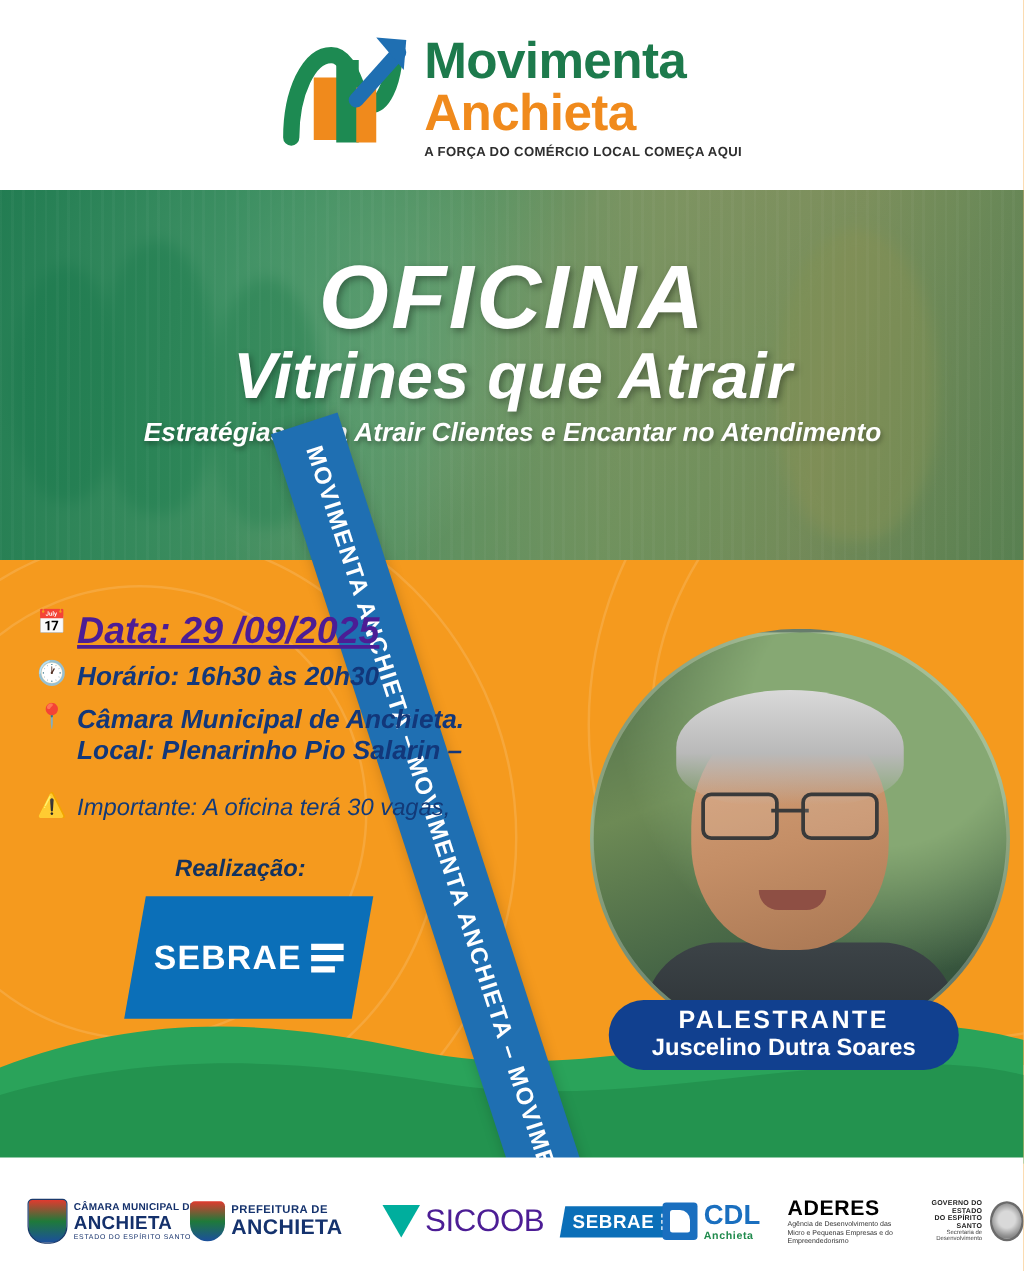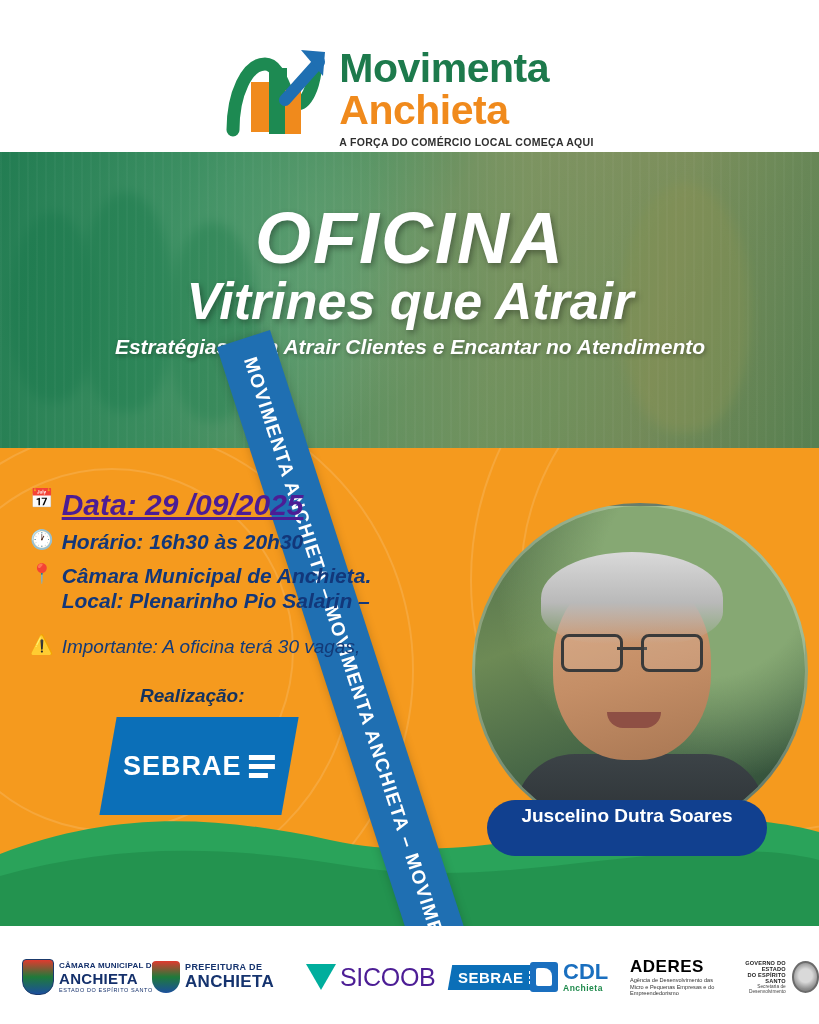--- a/index.html
+++ b/index.html
@@ -23,21 +23,21 @@
   .header-band {
     position: absolute;
     top: 0; left: 0;
     width: 819px;
     height: 152px;
     background: #ffffff;
     z-index: 5;
   }
   .logo-wrap {
     position: absolute;
-    top: 42px;
+    top: 22px;
     left: 0;
     width: 819px;
     display: flex;
     justify-content: center;
     align-items: flex-start;
     gap: 10px;
   }
   .logo-mark {
     width: 104px;
     height: 96px;
@@ -594,20 +594,21 @@
     <div class="sp-hair"></div>
     <div class="sp-glass">
       <div class="lens l"></div>
       <div class="bridge"></div>
       <div class="lens r"></div>
     </div>
     <div class="sp-mouth"></div>
   </div>
 
   <div class="speaker-badge">
+    <div class="sp-role">PALESTRANTE</div>
     <div class="sp-name">Juscelino Dutra Soares</div>
   </div>
 
   <div class="footer"></div>
   <div class="f-apoio-lbl">Apoio:</div>
   <div class="f-realiz-lbl">Realização</div>
 
   <div class="f-logos">
 
     <div class="flogo" style="left:22px;">

